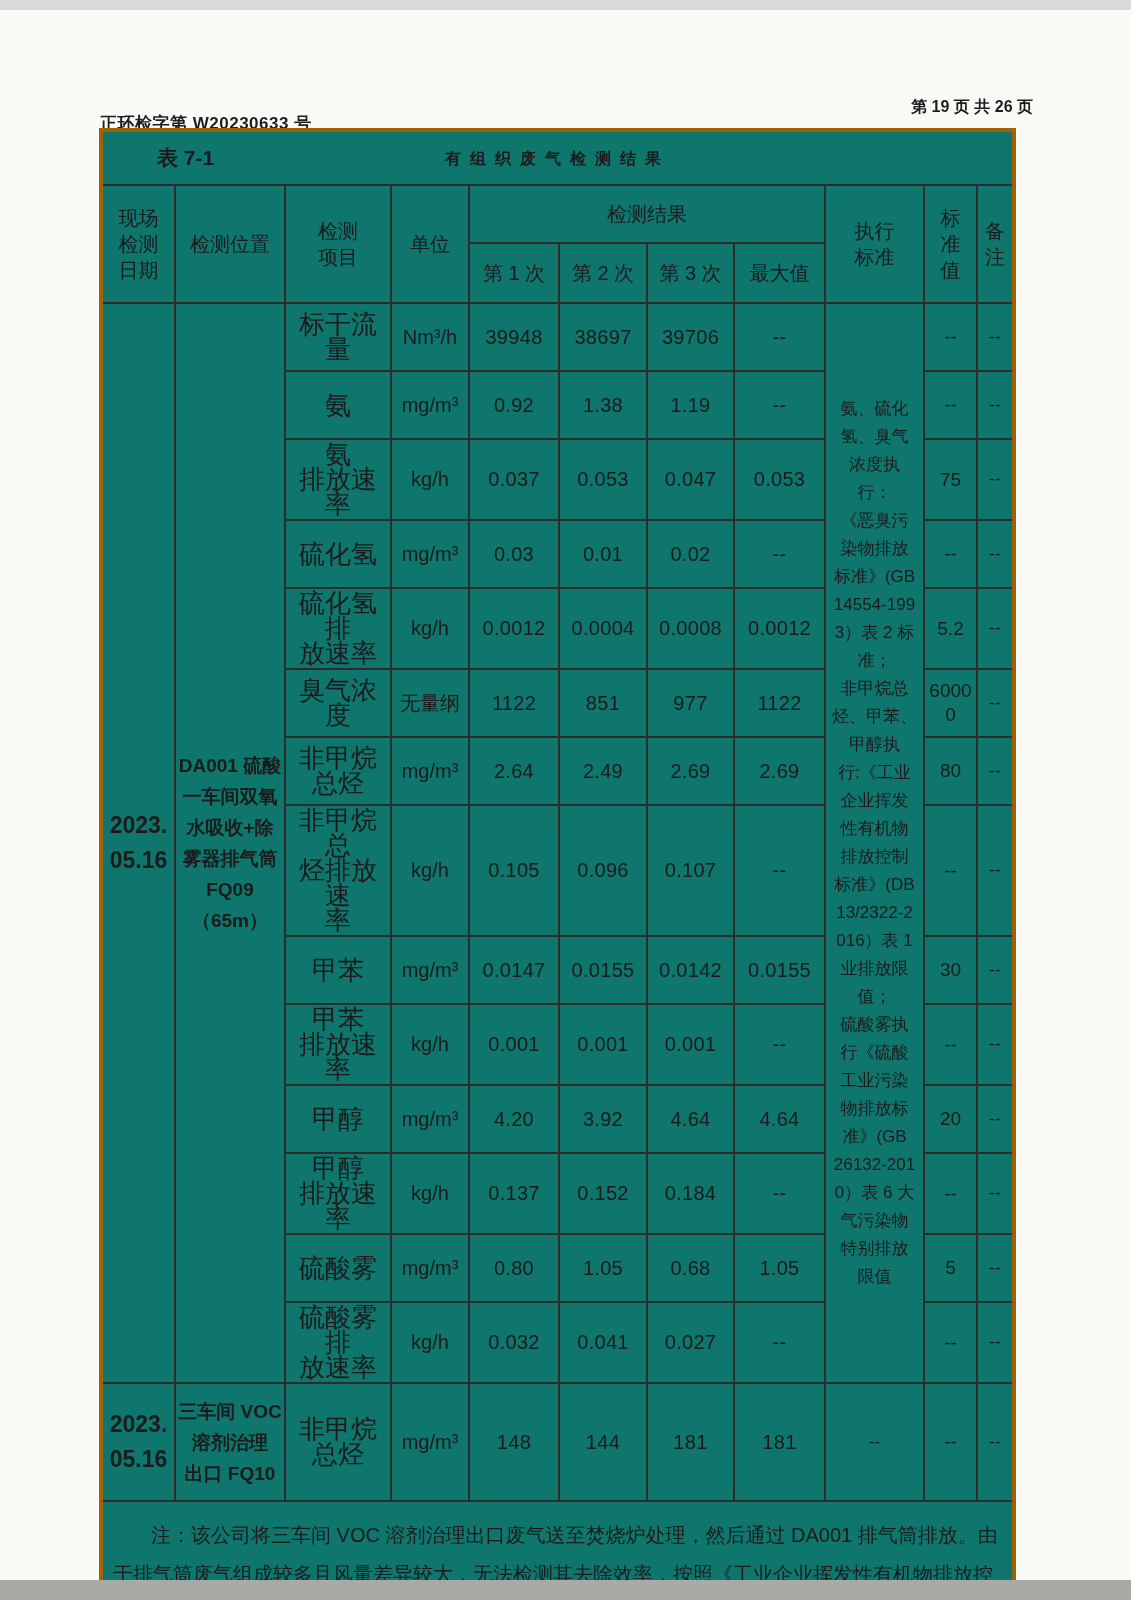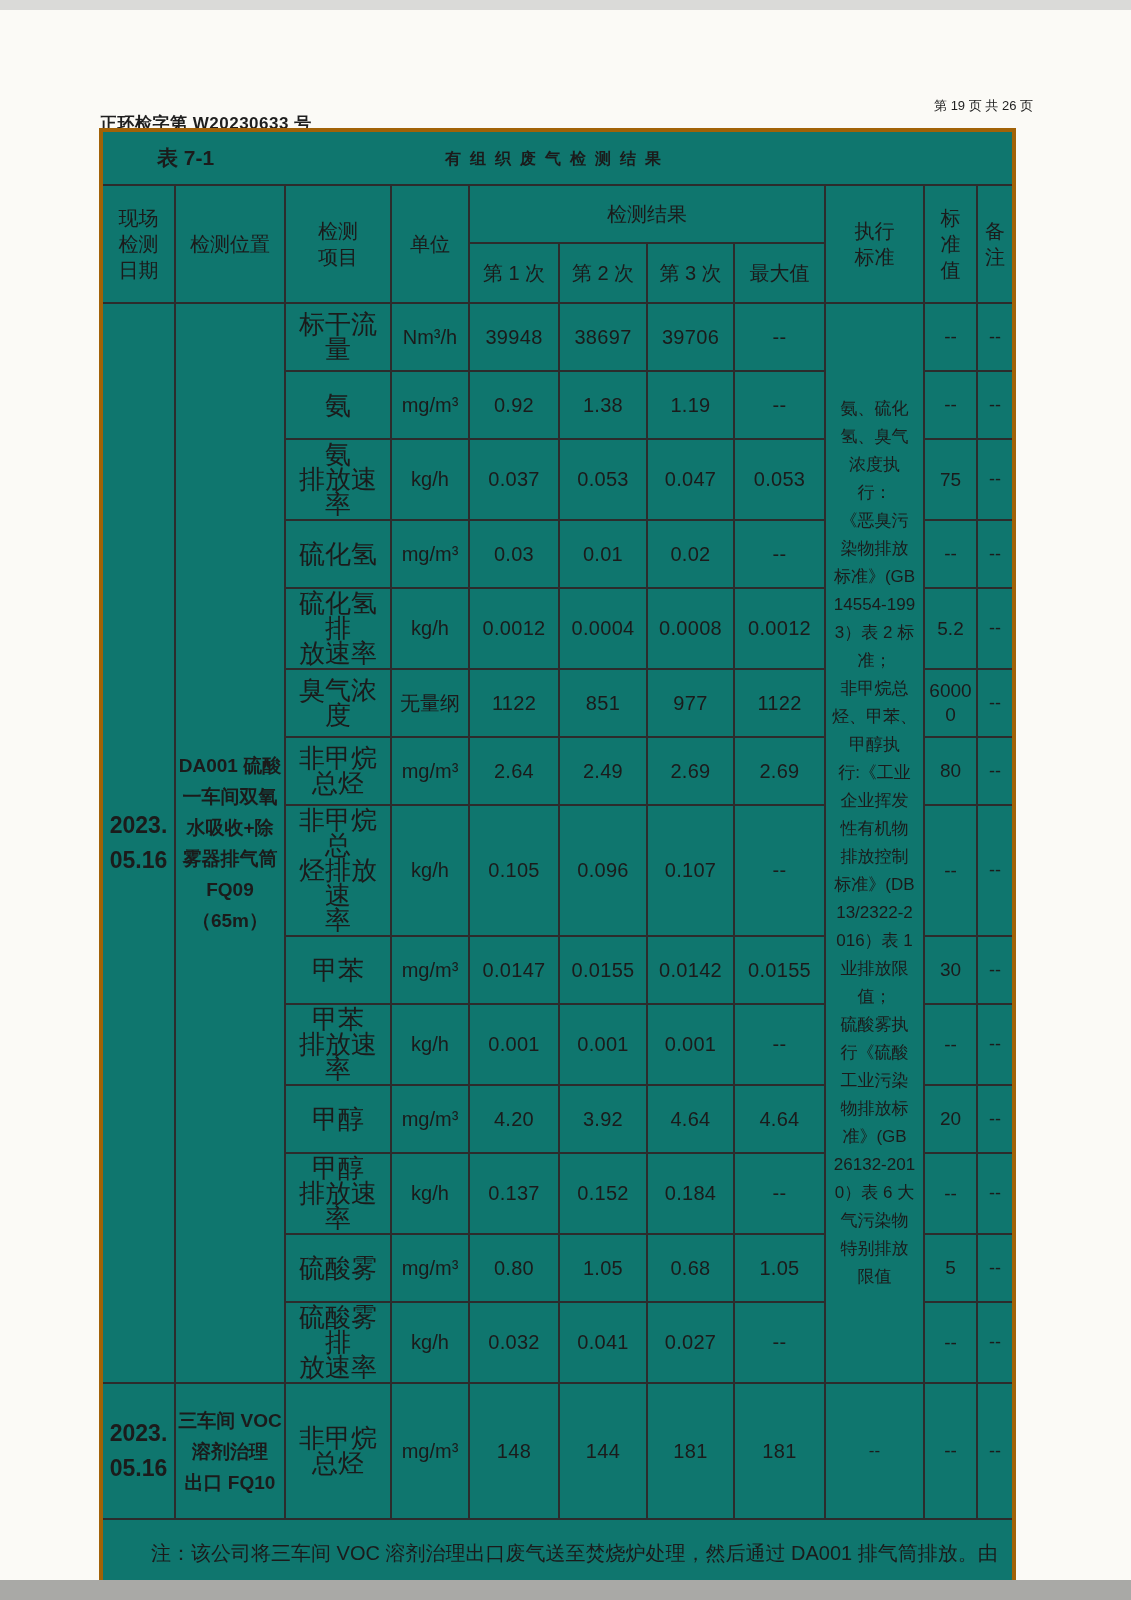--- a/index.html
+++ b/index.html
@@ -5,21 +5,21 @@
   html,body{margin:0;padding:0;}
   body{
     width:1131px;height:1600px;position:relative;
     background:#fbfaf6;color:#1e1e1e;
     font-family:"Liberation Sans", sans-serif;
     overflow:hidden;
   }
   .strip-top{position:absolute;top:0;left:0;width:1131px;height:10px;background:#dadad8;}
   .strip-bottom{position:absolute;bottom:0;left:0;width:1131px;height:20px;background:#a9a9a6;}
   .doc-number{position:absolute;left:100px;top:92px;font-size:17px;font-weight:700;letter-spacing:0.5px;margin-top:20px;}
-  .page-indicator{position:absolute;right:98px;top:97px;font-size:13px;font-weight:400;}
+  .page-indicator{position:absolute;right:98px;top:97px;font-size:16px;font-weight:700;}
 
   table.report{
     position:absolute;left:99px;top:128px;width:913px;
     border-collapse:collapse;table-layout:fixed;
     background:#0f766e;
     border:4px solid #a16207;
   }
   td{
     border:2px solid #2c2c2c;
     text-align:center;vertical-align:middle;
@@ -35,21 +35,21 @@
   
   .head-top td{height:52px;line-height:26px;}
   .head-sub td{height:54px;}
   
   tbody td{height:62px;}
   .date-cell{font-size:23px;line-height:35px;font-weight:600;}
   .location-cell{font-size:19px;line-height:31px;font-weight:600;}
   .item-cell{font-size:26px;line-height:25px;font-family:Liberation Serif, serif;}
   .unit-cell{font-size:20px;}
   .num{font-size:20px;letter-spacing:0.3px;}
-  .standard-cell{font-size:17px;line-height:28px;padding:20px 1px;}
+  .standard-cell{font-size:17px;line-height:28px;padding:11px 1px;}
   .stdval-cell{font-size:19px;word-break:break-all;line-height:24px;}
   .remark-cell{font-size:18px;}
   tr.tall-row td{height:94px;}
   
   .note-row td{
     height:168px;text-align:left;vertical-align:top;
     padding:14px 14px 10px 10px;font-size:20px;line-height:39px;
     text-indent:38px;font-weight:500;margin-top:36px;
   }
 </style>

